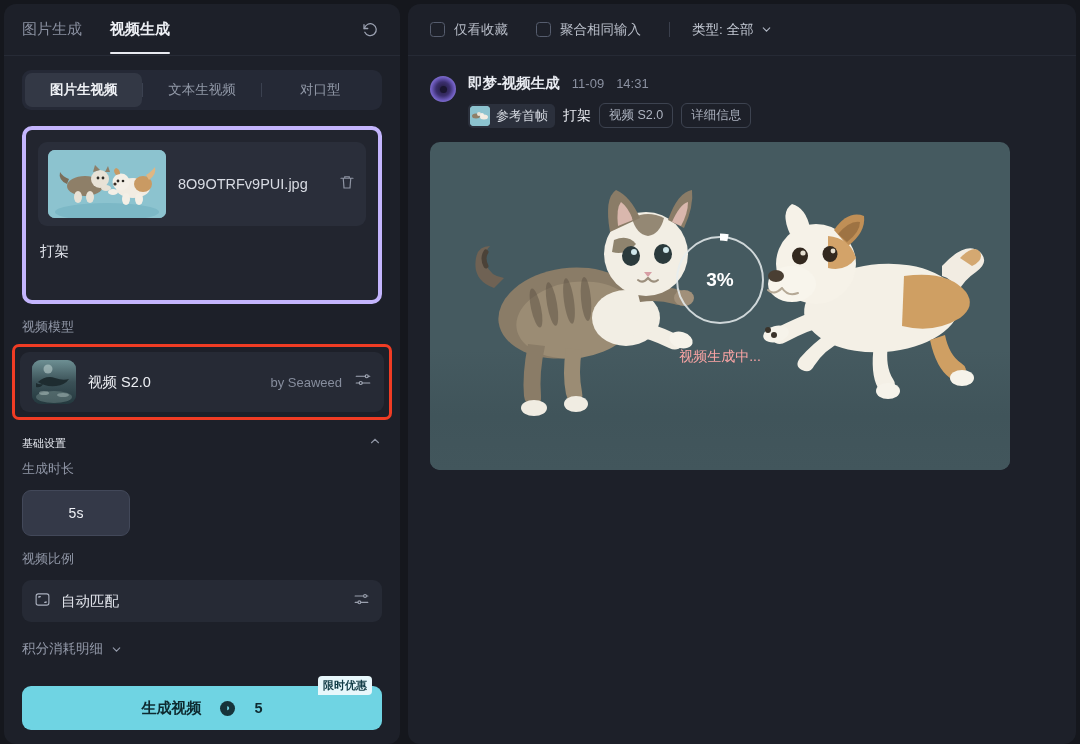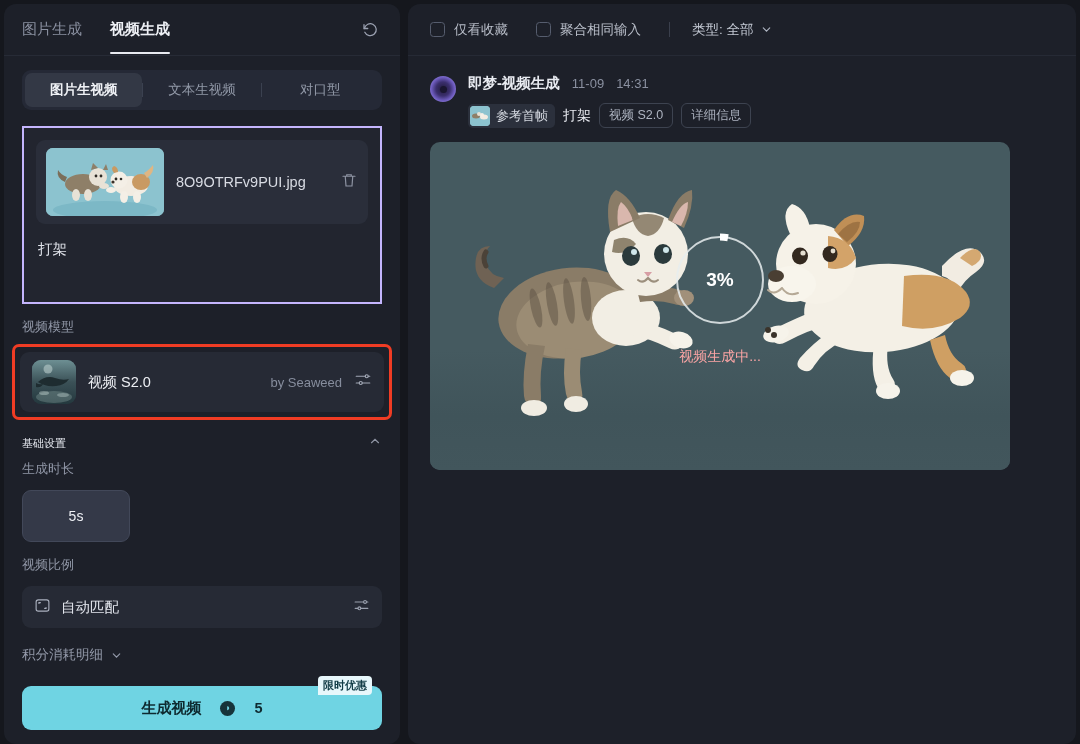--- a/index.html
+++ b/index.html
@@ -60,22 +60,22 @@
     position: relative;
   }
   .seg-item.active {
     background: #333845; color: #f0f2f6; font-weight: bold;
   }
   .seg-div { width: 1px; height: 14px; background: #3b4150; }
 
   .upload-card {
     margin: 10px 18px 0 18px;
     background: #22252f;
-    border: 2px solid #c4b5fd;
-    border-radius: 0;
+    border: 4px solid #c4b5fd;
+    border-radius: 10px;
     padding: 12px;
     height: 178px;
   }
   .file-row {
     display: flex; align-items: center;
     background: #2a2e3a;
     border-radius: 9px;
     padding: 8px 10px;
     gap: 12px;
   }
@@ -127,21 +127,21 @@
 
   .collapse-head {
     display: flex; align-items: center;
     padding: 14px 18px 6px 18px;
   }
   .collapse-title { font-size: 11px; color: #e4e7ee; font-weight: normal; }
   .chev { margin-left: auto; color: #8e94a3; width: 14px; }
 
   .dur-btn {
     margin: 4px 18px 0 18px;
-    width: 108px; height: 52px;
+    width: 108px; height: 46px;
     background: #343948;
     border: 1px solid #424859;
     border-radius: 9px;
     display: flex; align-items: center; justify-content: center;
     font-size: 14px; color: #eef0f5;
     cursor: pointer;
   }
 
   .ratio-row {
     margin: 4px 18px 0 18px;

